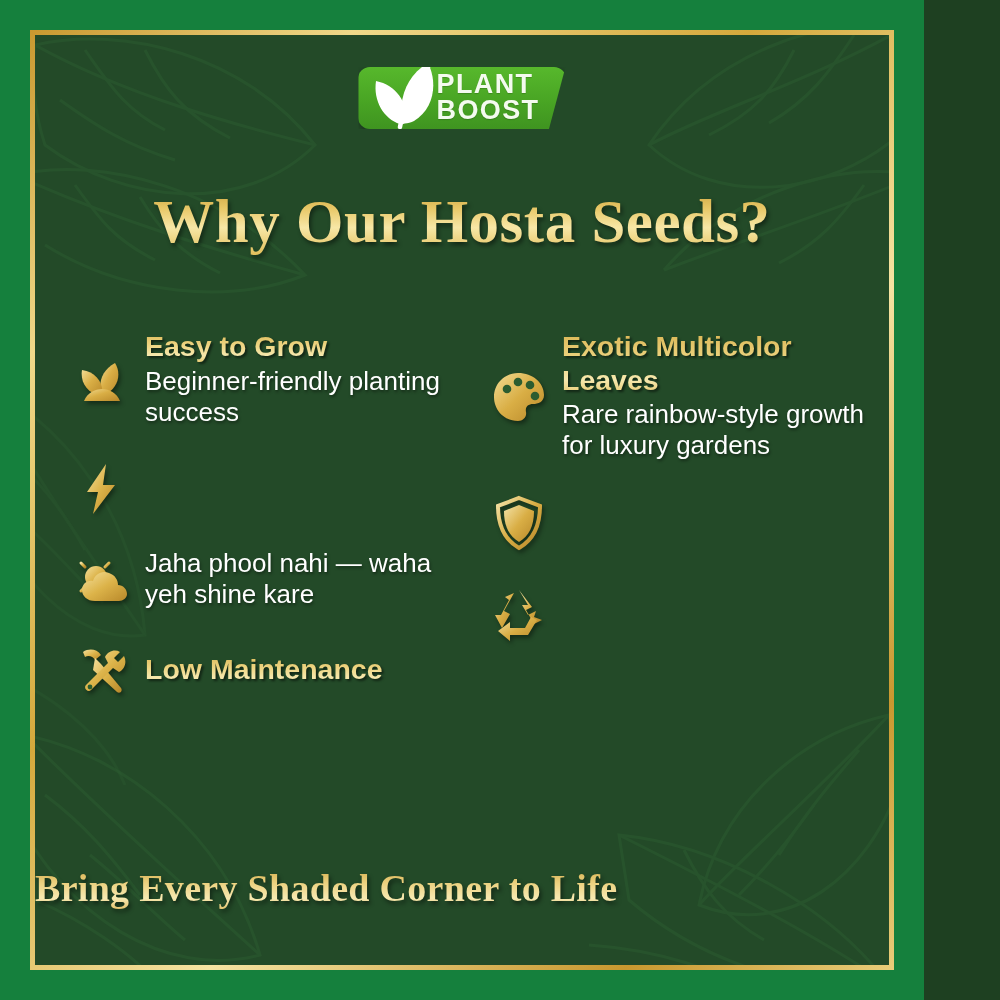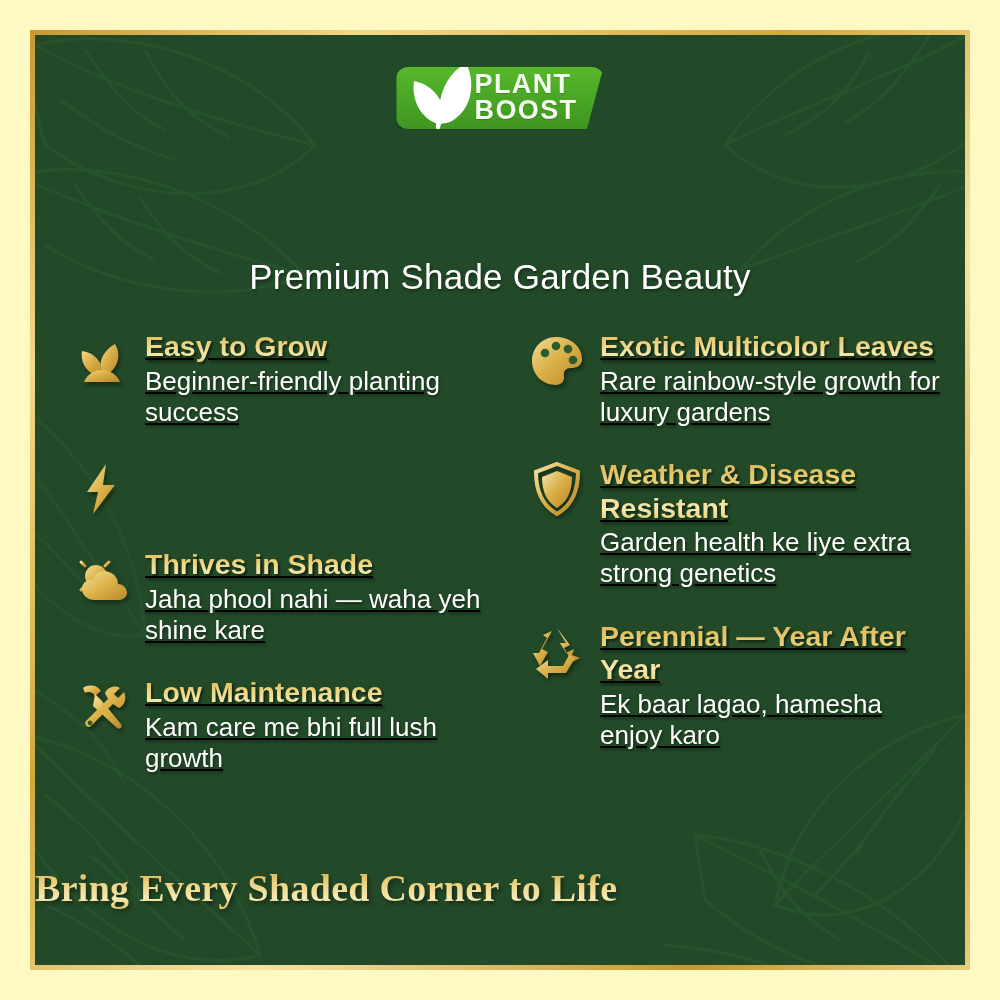--- a/index.html
+++ b/index.html
@@ -4,22 +4,22 @@
 <style>
   * { margin:0; padding:0; box-sizing:border-box; }
   html,body { width:1000px; height:1000px; }
   body {
     font-family:"Liberation Sans", sans-serif;
     background:#1e4021;
     overflow:hidden;
   }
   .poster {
     position:relative;
-    width:1000px; height:1000px;
-    background:#fef9c3;
+    width:924px; height:1000px;
+    background:#15803d;
     overflow:hidden;
   }
   
   .frame {
     position:absolute;
     left:30px; top:30px; right:30px; bottom:30px;
     background:#234a28;
     border:5px solid transparent;
     background-image:
       linear-gradient(#234a28,#234a28),
@@ -96,21 +96,21 @@
 
   
   .cols {
     position:absolute; top:295px; left:12px; right:12px;
     display:flex;
   }
   .col { width:50%; }
   .col-left  { padding-left:26px; padding-right:12px; }
   .col-right { padding-left:28px; padding-right:6px; }
 
-  .feature { display:flex; align-items:flex-start; margin-bottom:30px;text-decoration:underline; }
+  .feature { display:flex; align-items:center; margin-bottom:30px; }
   .feature .ico {
     flex:0 0 58px; width:58px; height:58px;
     margin-right:14px; margin-top:2px;
     filter:drop-shadow(2px 3px 2px rgba(0,0,0,.4));
   }
   .feature .ico svg { display:block; width:100%; height:100%; }
   .feature .txt { flex:1 1 auto; }
   .f-title {
     font-size:28.5px; font-weight:bold;
     line-height:1.18;
@@ -228,21 +228,21 @@
             <path d="M66 14 C50 30 42 50 38 74" stroke="#ffffff" stroke-width="4.5" fill="none" stroke-linecap="round"></path>
           </svg>
         </div>
         <div class="logo-text">
           <span>PLANT</span>
           <span>BOOST</span>
         </div>
       </div>
     </div>
 
-    <div class="subtitle">Premium Shade Garden Beauty</div>
+    <div class="title">Why Our Hosta Seeds?</div>
 
     <div class="cols">
 
       <div class="col col-left">
 
         <div class="feature">
           <div class="ico">
             <svg viewBox="0 0 58 58">
               <defs>
                   <linearGradient id="g1" x1="0" y1="0" x2="1" y2="1">
@@ -293,21 +293,20 @@
                   <path d="M8 12 L12 16"></path>
                   <path d="M4 26 L10 26"></path>
                 <path d="M8 40 L12 36"></path>
                   <path d="M36 12 L32 16"></path>
               </g>
               <circle cx="23" cy="26" r="11" fill="url(#g3)"></circle>
               <path d="M22 50 C14 50 9 45 9 39 C9 33 14 29 20 30 C22 23 29 19 36 22 C42 24 45 29 45 34 C50 34 54 38 54 43 C54 47 50 50 46 50Z" fill="url(#g3)"></path>
             </svg>
           </div>
           <div class="txt">
-            <div class="f-title">Thrives in Shade</div>
             <div class="f-desc">Jaha phool nahi — waha yeh shine kare</div>
           </div>
         </div>
 
         <div class="feature">
           <div class="ico">
             <svg viewBox="0 0 58 58">
               <defs>
                   <linearGradient id="g4" x1="0" y1="0" x2="1" y2="1">
                 <stop offset="0" stop-color="#f4e09c"></stop>
@@ -318,21 +317,20 @@
               <g fill="url(#g4)">
                 <path d="M10 10 C16 6 24 7 28 13 L22 18 C20 14 15 13 12 15Z"></path>
                 <path d="M22 16 L28 22 L48 46 C50 49 47 52 44 50 L20 28 Z"></path>
                 <path d="M47 10 L41 16 L45 20 L51 14 C54 20 52 27 46 30 L40 26 L18 48 C15 51 10 46 13 43 L35 21 L32 15 C35 9 42 7 47 10Z"></path>
                 <circle cx="17" cy="45" r="2.4" fill="#2b5c30"></circle>
               </g>
             </svg>
           </div>
           <div class="txt">
             <div class="f-title">Low Maintenance</div>
-            <div class="f-desc">Kam care me bhi full lush growth</div>
           </div>
         </div>
 
       </div>
 
       <div class="col col-right">
 
         <div class="feature">
           <div class="ico">
             <svg viewBox="0 0 58 58">
@@ -365,47 +363,39 @@
                   <linearGradient id="g6" x1="0" y1="0" x2="1" y2="1">
                 <stop offset="0" stop-color="#f4e3a8"></stop>
                     <stop offset="50%" stop-color="#d9ae45"></stop>
                 <stop offset="100%" stop-color="#b8882a"></stop>
                   </linearGradient>
                 </defs>
               <path d="M29 4 L50 12 C50 32 43 46 29 54 C15 46 8 32 8 12Z" fill="none" stroke="url(#g6)" stroke-width="4"></path>
               <path d="M29 11 L44 17 C44 32 39 42 29 48 C19 42 14 32 14 17Z" fill="url(#g6)"></path>
             </svg>
           </div>
-          <div class="txt">
-            <div class="f-title">Weather &amp; Disease Resistant</div>
-            <div class="f-desc">Garden health ke liye extra strong genetics</div>
-          </div>
         </div>
 
         <div class="feature">
           <div class="ico">
             <svg viewBox="0 0 58 58">
               <defs>
                   <linearGradient id="g7" x1="0" y1="0" x2="1" y2="1">
                 <stop offset="0" stop-color="#f4e3a8"></stop>
                     <stop offset="50%" stop-color="#d9ae45"></stop>
                 <stop offset="100%" stop-color="#b8882a"></stop>
                   </linearGradient>
                 </defs>
               <g fill="url(#g7)">
                 <path d="M29 6 L38 21 L32 21 L38 31 L46 27 L44 33 L52 36 L44 40 L36 26 L42 23 L29 6Z"></path>
                 <path d="M24 9 L14 27 L20 30 L12 44 L5 31 L11 31 L19 16 L15 13 L24 9Z"></path>
                 <path d="M47 36 L38 51 L20 51 L20 57 L8 47 L20 38 L20 44 L35 44 L41 33 Z"></path>
               </g>
             </svg>
           </div>
-          <div class="txt">
-            <div class="f-title">Perennial — Year After Year</div>
-            <div class="f-desc">Ek baar lagao, hamesha enjoy karo</div>
-          </div>
         </div>
 
       </div>
     </div>
 
     <div class="footer">
       <div class="fl">Bring Every Shaded Corner to Life</div>
     </div>
 
   </div>

